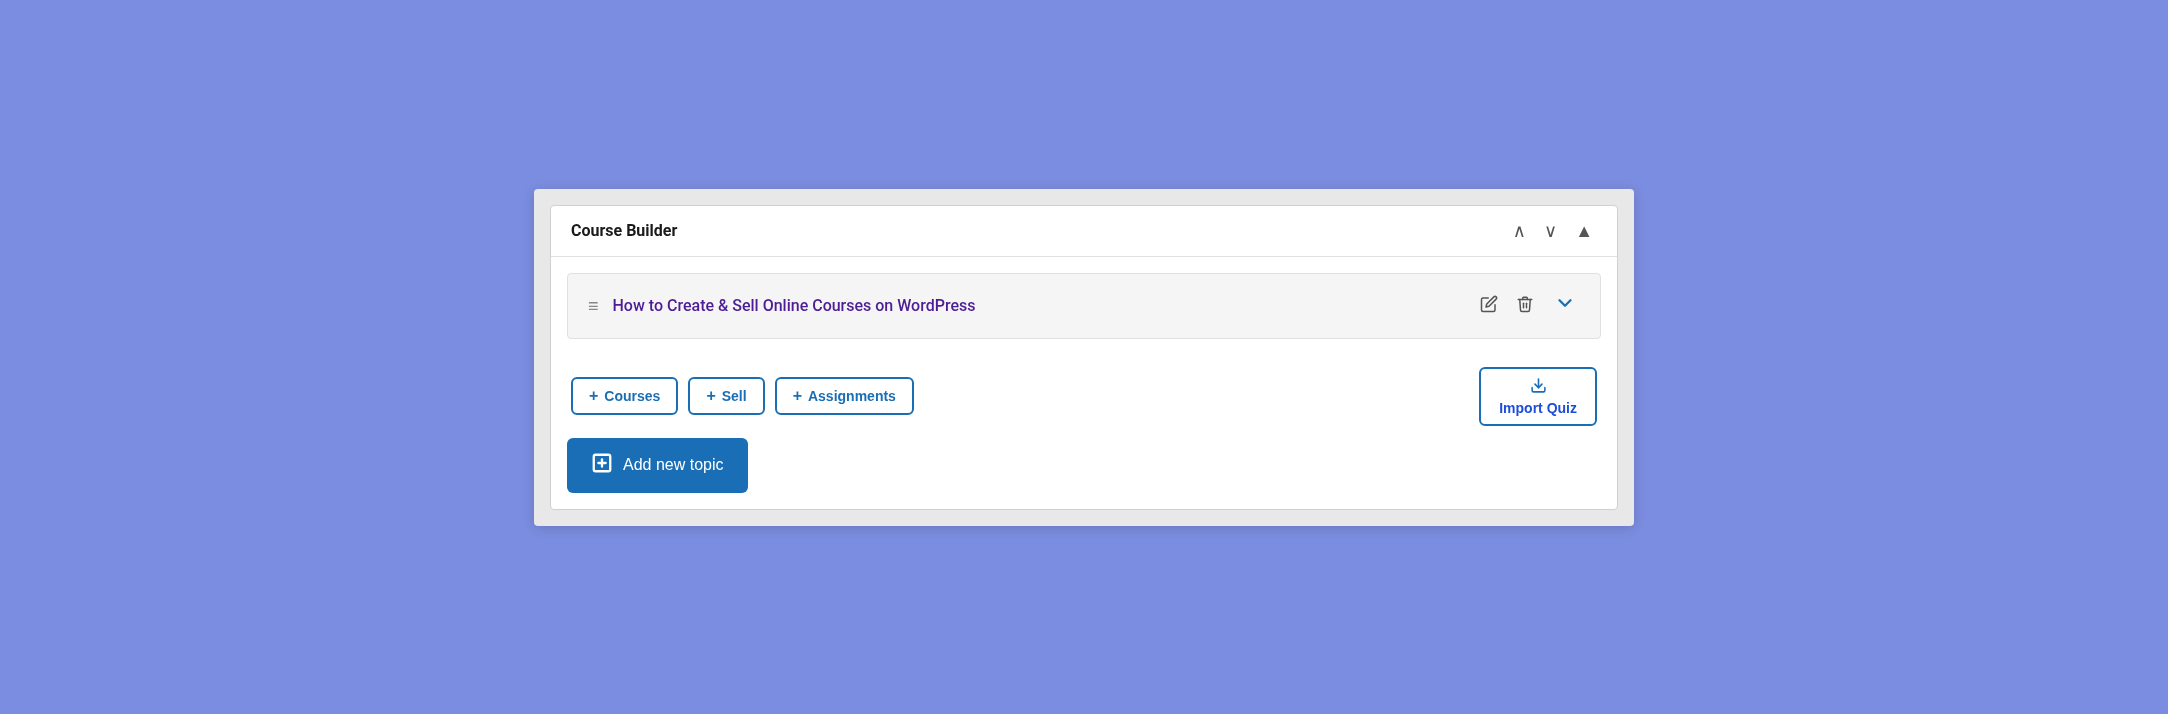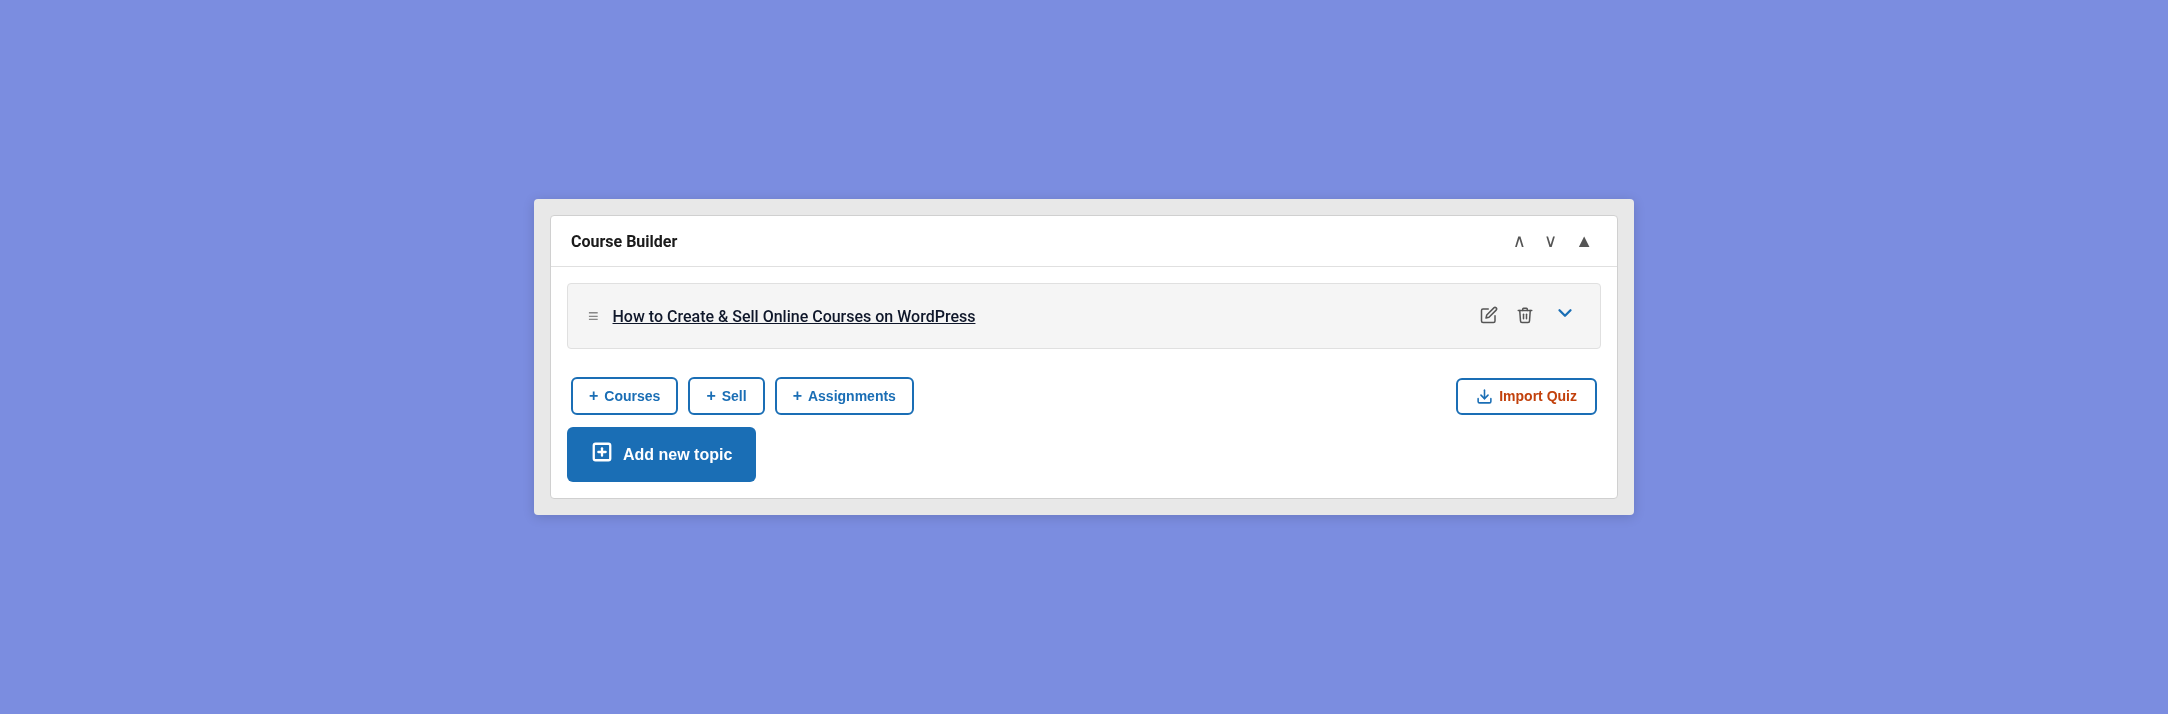--- a/index.html
+++ b/index.html
@@ -84,22 +84,21 @@
 
     .drag-handle {
       color: #888;
       font-size: 18px;
       cursor: grab;
     }
 
     .topic-title {
       font-size: 16px;
       font-weight: 500;
-      color: #0f172a;
-      text-decoration: underline;
+      color: #4c1d95;
     }
 
     .topic-right {
       display: flex;
       align-items: center;
       gap: 14px;
     }
 
     .topic-icon-btn {
       background: none;
@@ -153,37 +152,38 @@
       font-weight: 700;
     }
 
     .import-btn {
       display: flex;
       align-items: center;
       gap: 6px;
       border: 2px solid #1a6eb5;
       border-radius: 6px;
       background: #fff;
-      color: #c2410c;
+      color: #1d4ed8;
       font-size: 14px;
       font-weight: 600;
       padding: 8px 18px;
       cursor: pointer;
+      flex-direction: column;
     }
 
     .add-topic-btn {
       display: flex;
       align-items: center;
       gap: 10px;
       background-color: #1a6eb5;
       color: #fff;
       border: none;
       border-radius: 6px;
       font-size: 16px;
-      font-weight: 700;
+      font-weight: 400;
       padding: 14px 24px;
       cursor: pointer;
       margin-top: 8px;
     }
 
     .add-topic-btn .plus-box {
       font-size: 20px;
       font-weight: 700;
     }
 

